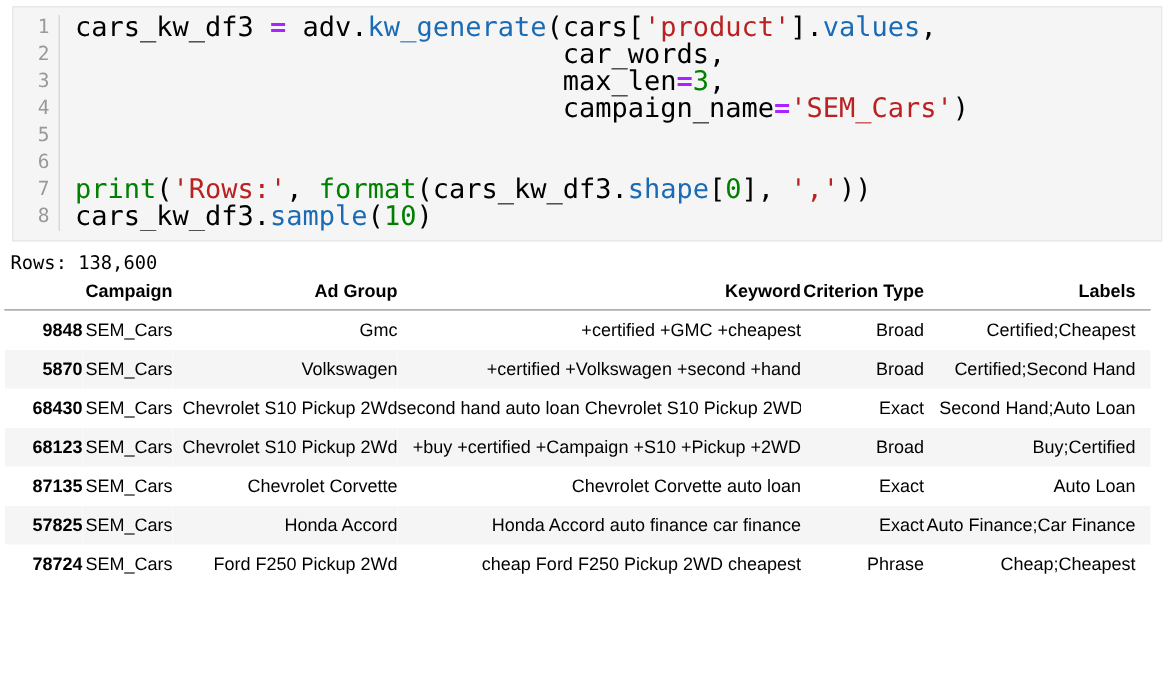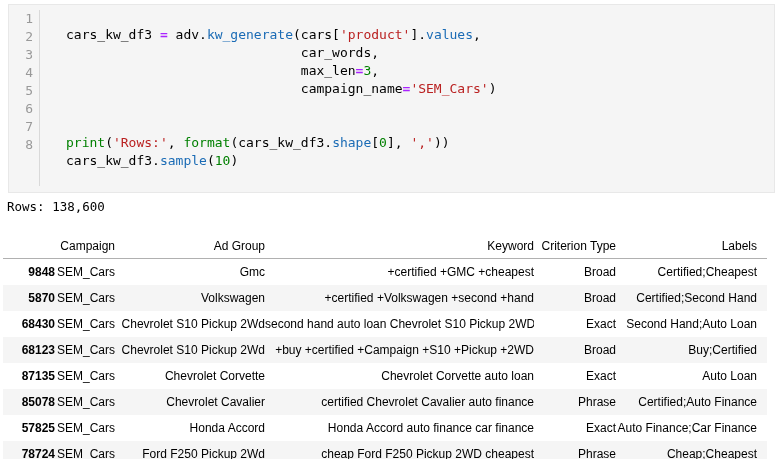--- a/index.html
+++ b/index.html
@@ -27,41 +27,41 @@
     text-align:right;
     padding-right:6px;
     color:var(--c-linenum);
     font-family:"DejaVu Sans Mono","Liberation Mono",monospace;
     font-size:13px;
     line-height:18px;
     user-select:none;
   }
   .code-area{
     flex:1 1 auto;
-    margin:16px;
+    margin:0;
     padding:0 0 0 10px;
     font-family:"DejaVu Sans Mono","Liberation Mono",monospace;
-    font-size:13px;
+    font-size:18px;
     line-height:18px;
     color:#000;
     white-space:pre;
     overflow:hidden;
   }
   .code-line{min-height:18px;}
   .ln{min-height:18px;}
   .tk-plain{color:#000;}
   .tk-op{color:var(--c-op);font-weight:bold;}
   .tk-func{color:var(--c-func);}
   .tk-str{color:var(--c-str);}
   .tk-num{color:var(--c-num);}
   .tk-builtin{color:var(--c-builtin);}
 
   
   .stream{
-    margin:6px 0 21px 7px;
+    margin:6px 0 1px 7px;
     font-family:"DejaVu Sans Mono","Liberation Mono",monospace;
     font-size:12.5px;
     color:#000;
   }
 
   
   table.dataframe{
     margin-left:3px;
     border-collapse:collapse;
     table-layout:fixed;
@@ -69,21 +69,21 @@
     font-size:12px;
     color:#000;
   }
   table.dataframe th, table.dataframe td{
     text-align:right;
     padding:6px 0;
     white-space:nowrap;
     overflow:hidden;
   }
   table.dataframe thead th{
-    font-weight:normal;
+    font-weight:bold;
     border-bottom:1px solid var(--c-headerline);
     padding:4px 0 5px 0;
   }
   table.dataframe tbody th{font-weight:bold;}
   table.dataframe tbody tr:nth-child(even){background:var(--c-stripe);}
   table.dataframe th:last-child, table.dataframe td:last-child{padding-right:10px;}
   col.c-index{width:52px;}
   col.c-campaign{width:60px;}
   col.c-adgroup{width:150px;}
   col.c-keyword{width:269px;}
@@ -163,28 +163,20 @@
       </tr>
       <tr>
         <th>87135</th>
         <td>SEM_Cars</td>
         <td>Chevrolet Corvette</td>
         <td>Chevrolet Corvette auto loan</td>
         <td>Exact</td>
         <td>Auto Loan</td>
       </tr>
       <tr>
-        <th>85078</th>
-        <td>SEM_Cars</td>
-        <td>Chevrolet Cavalier</td>
-        <td>certified Chevrolet Cavalier auto finance</td>
-        <td>Phrase</td>
-        <td>Certified;Auto Finance</td>
-      </tr>
-      <tr>
         <th>57825</th>
         <td>SEM_Cars</td>
         <td>Honda Accord</td>
         <td>Honda Accord auto finance car finance</td>
         <td>Exact</td>
         <td>Auto Finance;Car Finance</td>
       </tr>
       <tr>
         <th>78724</th>
         <td>SEM_Cars</td>

